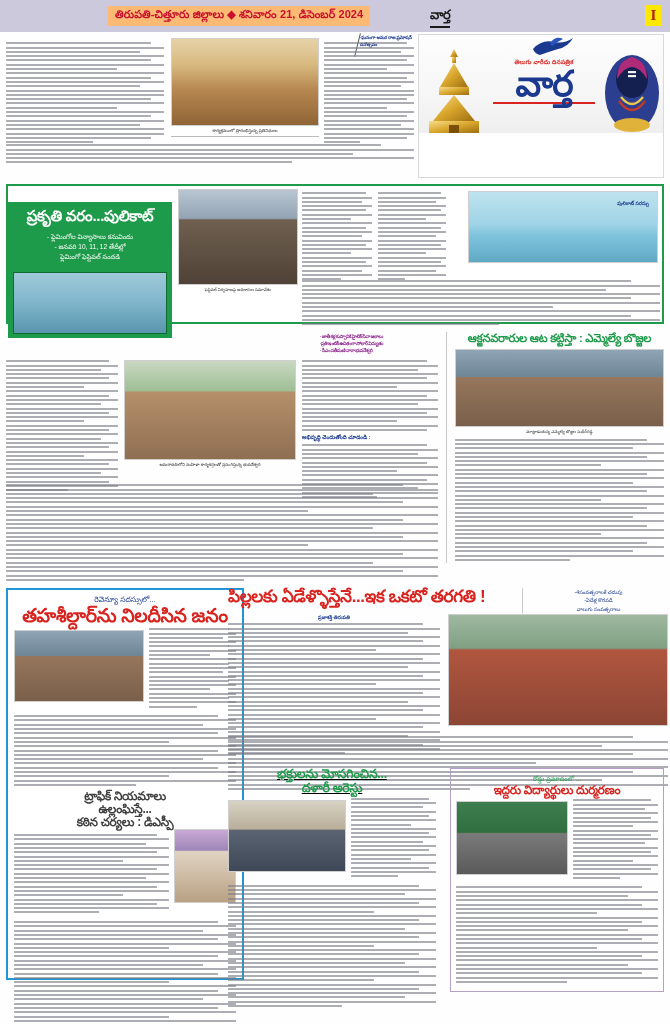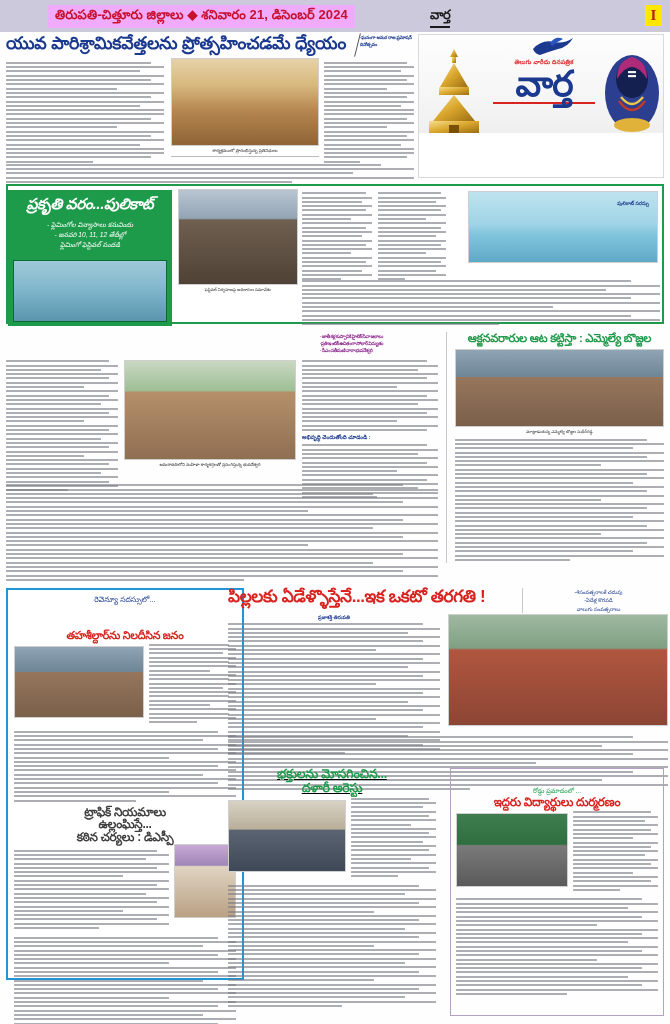--- a/index.html
+++ b/index.html
@@ -18,24 +18,24 @@
 
   
   .topbar {
     position: relative;
     height: 32px;
     background: #cdc9dd;
     display: flex;
     align-items: center;
   }
   .datechip {
-    margin-left: 48px;
-    background: #f0abfc;
+    margin-left: 108px;
+    background: #fdba74;
     color: #c8102e;
-    font-size: 13px;
+    font-size: 11px;
     font-weight: bold;
     padding: 2px 7px 3px 7px;
     letter-spacing: .1px;
     white-space: nowrap;
   }
   .topbar-logo {
     position: absolute;
     left: 430px; top: 7px;
     font-size: 13px; font-weight: bold; color: #1a1a1a;
     border-bottom: 2px solid #1a1a1a;
@@ -157,25 +157,24 @@
   .tx i.s55 { width: 55%; }
   .tx i.s40 { width: 40%; }
 
   
   .greenband {
     position: absolute; left: 6px; top: 184px; width: 658px; height: 140px;
     border: 2px solid #1e9b4a;
     background: #ffffff;
   }
   .green-left {
-    position: absolute; left: 0; top: 4px; width: 164px; height: 136px;
+    position: absolute; left: 0; top: 16px; width: 164px; height: 136px;
     background: #1e9b4a;
     color: #fff;
     text-align: center;
-    font-style: italic;
   }
   .green-title {
     margin-top: 5px;
     font-size: 15px; font-weight: bold; color: #ffffff;
     letter-spacing: -.3px;
   }
   .green-sub {
     font-size: 6.6px; line-height: 1.55; margin-top: 4px; color: #ffffff;
   }
   .flamingo-photo {
@@ -235,22 +234,22 @@
 
   
   .sec3 { position: absolute; left: 6px; top: 588px; width: 658px; height: 178px; }
   .s3-left {
     position: absolute; left: 0; top: 0; width: 238px; height: 392px;
     border: 2px solid #2196d6; background: #fff;
     padding: 5px 6px;
   }
   .s3l-kick { font-size: 7.6px; color: #1b3a8f; text-align: center; }
   .s3l-head {
-    font-size: 11px; font-weight: bold; color: #d8231f;
-    text-align: center; line-height: 1.05; letter-spacing: -.3px; margin-top: 24px;
+    font-size: 19px; font-weight: bold; color: #d8231f;
+    text-align: center; line-height: 1.05; letter-spacing: -.3px;
   }
   .s3l-photo { margin-top: 4px; width: 130px; height: 72px; border: 1px solid #cfcfcf; float: left; margin-right: 5px; }
   .s3l-head2 {
     font-size: 12px; font-weight: bold; color: #404040;
     text-align: center; line-height: 1.08; margin-top: 4px; letter-spacing: -.3px;
   }
   .s3l-portrait { width: 62px; height: 74px; border: 1px solid #cfcfcf; float: right; margin-left: 5px; }
 
   .s3-mid { position: absolute; left: 222px; top: 0; width: 288px; }
   .s3m-head {
@@ -271,21 +270,21 @@
   
   .sec4 { position: absolute; left: 228px; top: 768px; width: 436px; height: 248px; }
   .s4-left { position: absolute; left: 0; top: 0; width: 208px; text-decoration: underline; }
   .s4l-head {
     font-size: 12.5px; font-weight: bold; color: #1e9b4a;
     text-align: center; line-height: 1.1; letter-spacing: -.3px;
   }
   .s4l-photo { margin-top: 4px; width: 118px; height: 72px; border: 1px solid #cfcfcf; float: left; margin-right: 5px; }
   .s4-right {
     position: absolute; right: 0; top: 0; width: 214px;
-    border: 1px solid #b4a0c4; padding: 18px 5px;
+    border: 1px solid #b4a0c4; padding: 6px 5px;
   }
   .s4r-kick { font-size: 6.4px; color: #1e9b4a; text-align: center; }
   .s4r-head {
     font-size: 12px; font-weight: bold; color: #d8231f;
     text-align: center; line-height: 1.1; letter-spacing: -.3px;
   }
   .s4r-photo { margin-top: 4px; width: 112px; height: 74px; border: 1px solid #cfcfcf; float: left; margin-right: 5px; }
   .ph-flock { background:
       linear-gradient(180deg,#bfe3ef 0%,#9fd4e6 46%,#7fc4dc 62%,#5fa9c6 100%); }
   .ph-flamingo { background:
@@ -355,21 +354,20 @@
         </svg>
         <div class="brand-tag" style="margin-top:20px">తెలుగు వారీదు దినపత్రిక</div>
         <div class="brand-big">వార్త</div>
         <div class="brand-rule"></div>
       </div>
     </div>
   </div>
 
   <div class="lead">
     <div class="lead-head">
-      <span>యువ పారిశ్రామికవేత్తలను ప్రోత్సహించడమే ధ్యేయం</span>
       <span class="lead-slash"></span>
       <span class="lead-kicker">-ఘనంగా అమర రాజ ఫ్రమోషన్ దినోత్సవం</span>
     </div>
     <div class="lead-body" style="height:118px">
       <div class="lead-photo ph-lamp"></div>
       <div class="lead-photo-cap">కార్యక్రమంలో ప్రారంభిస్తున్న ప్రతినిధులు</div>
       <div class="tx" style="position:absolute;left:0;top:2px;width:158px">
         <i class="s92"></i>
           <i></i>
           <i class="s85"></i>

